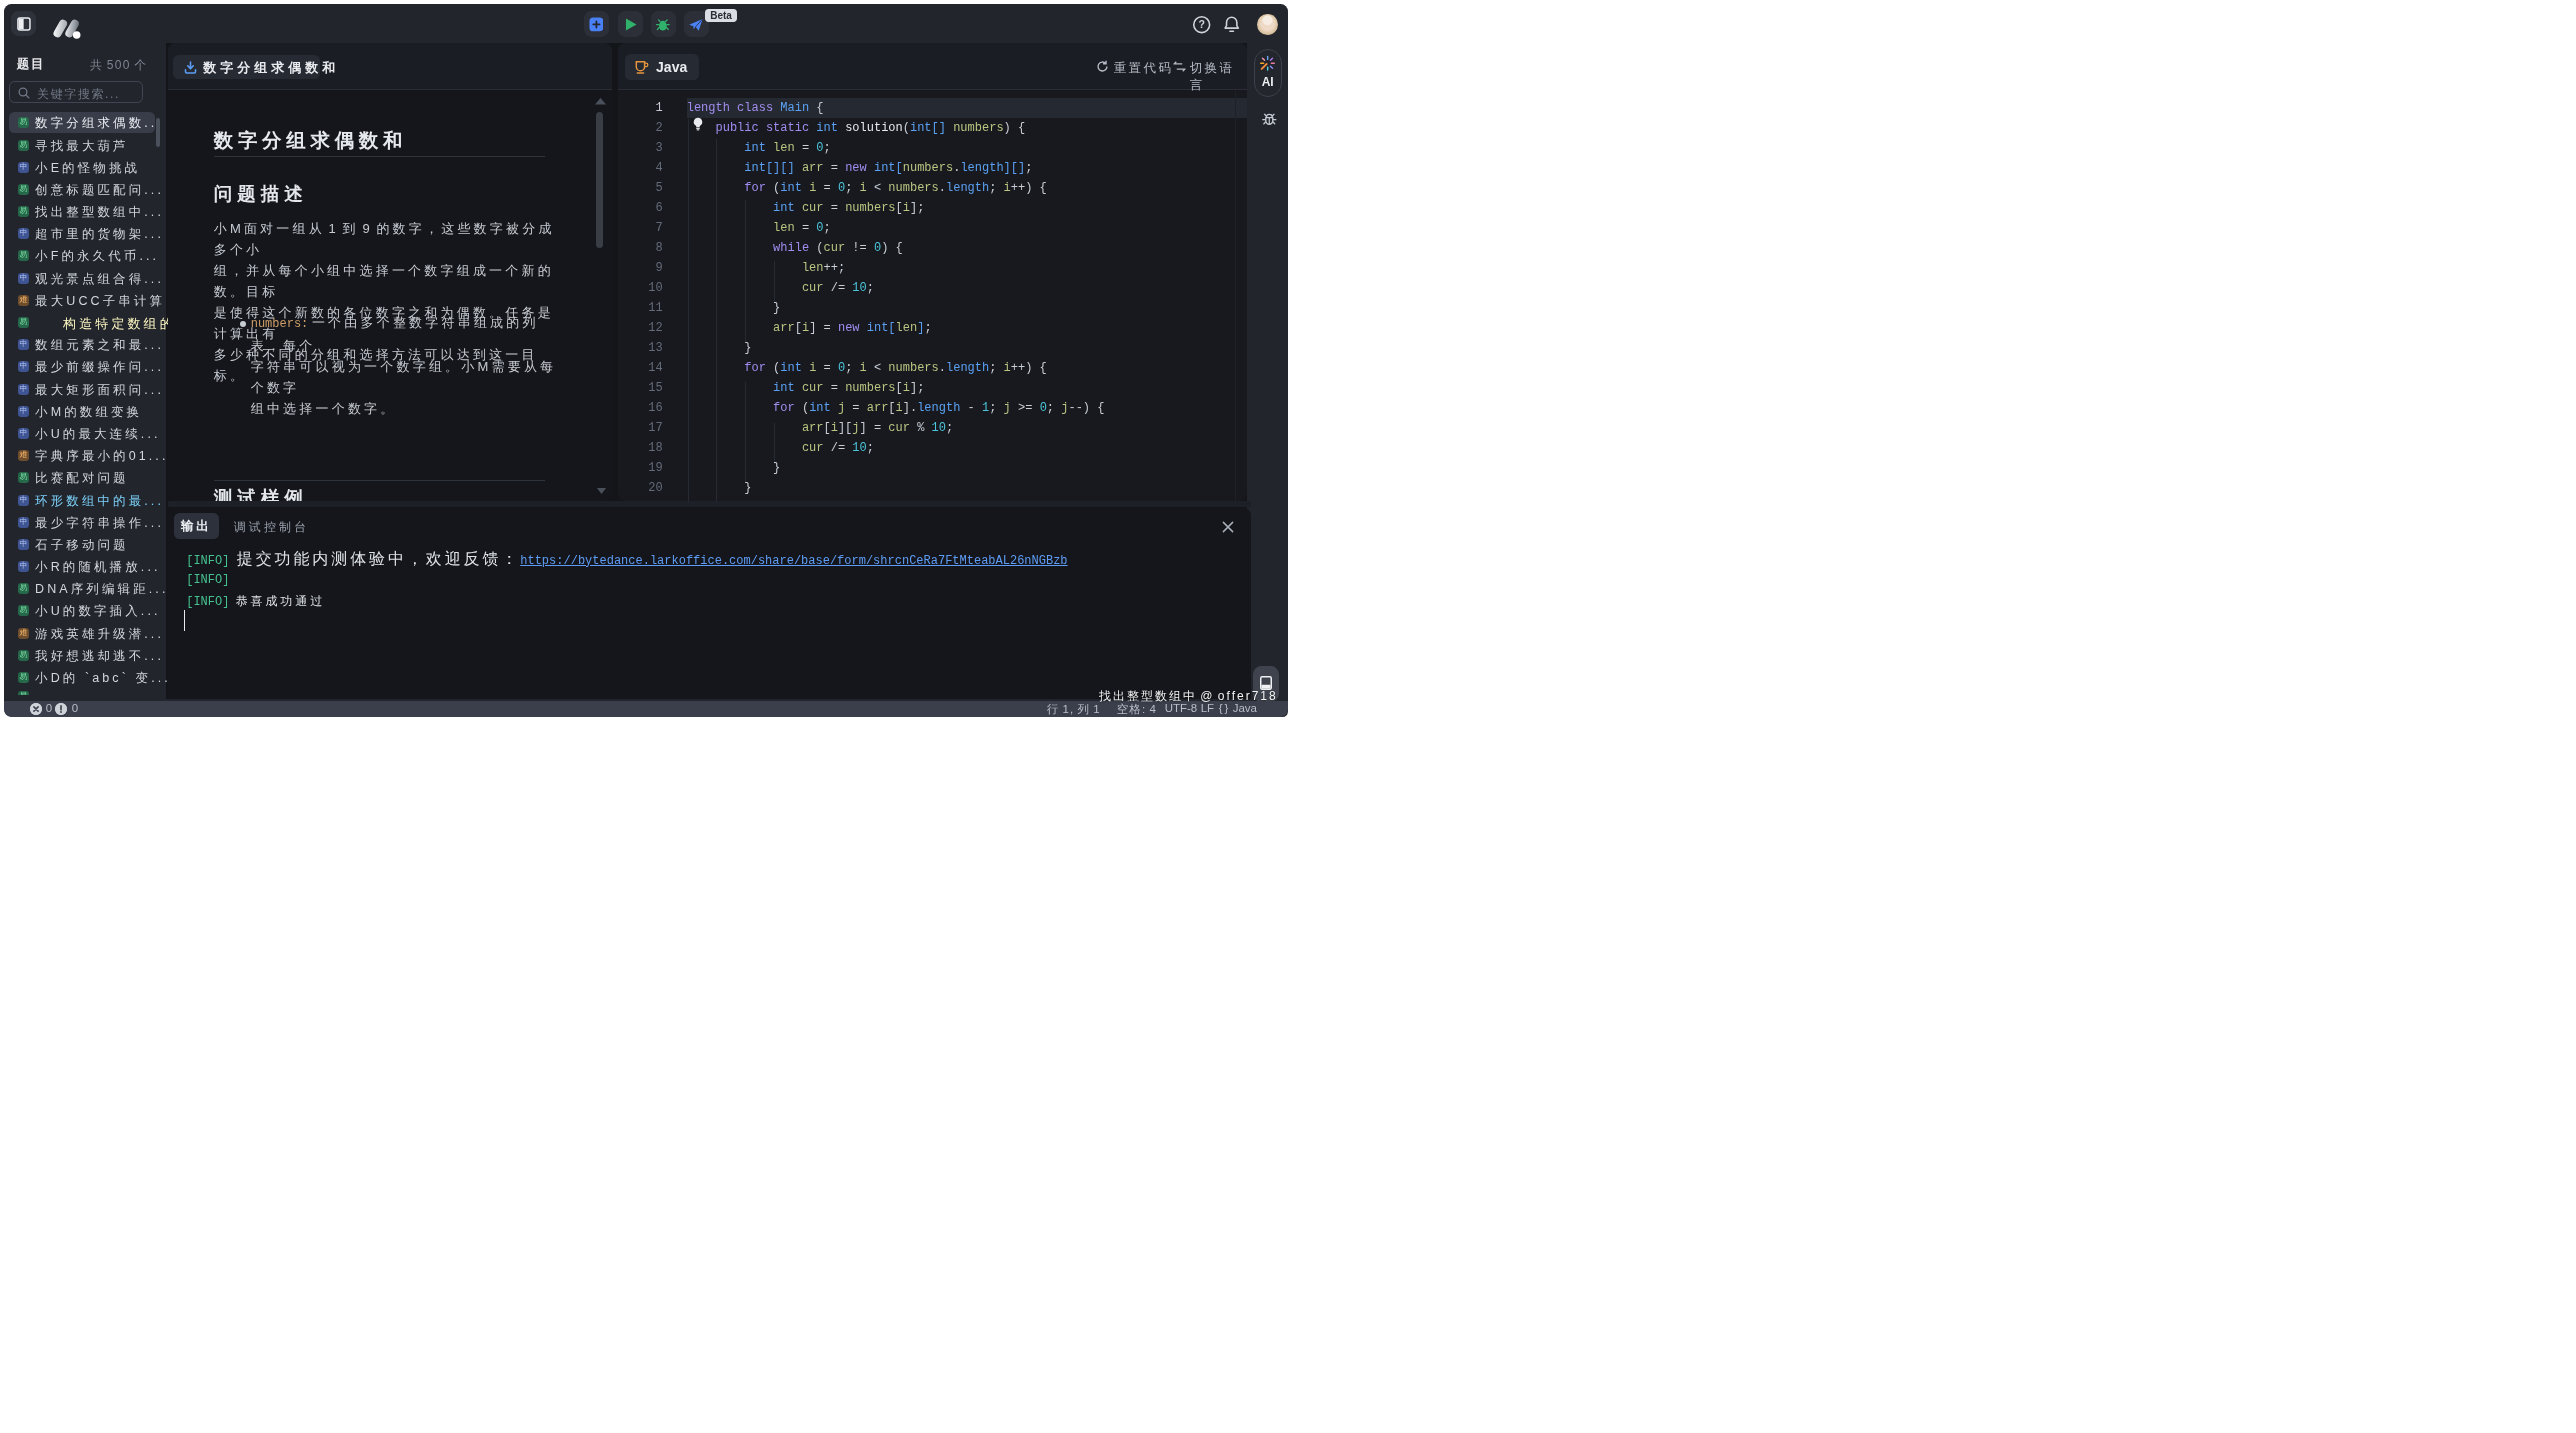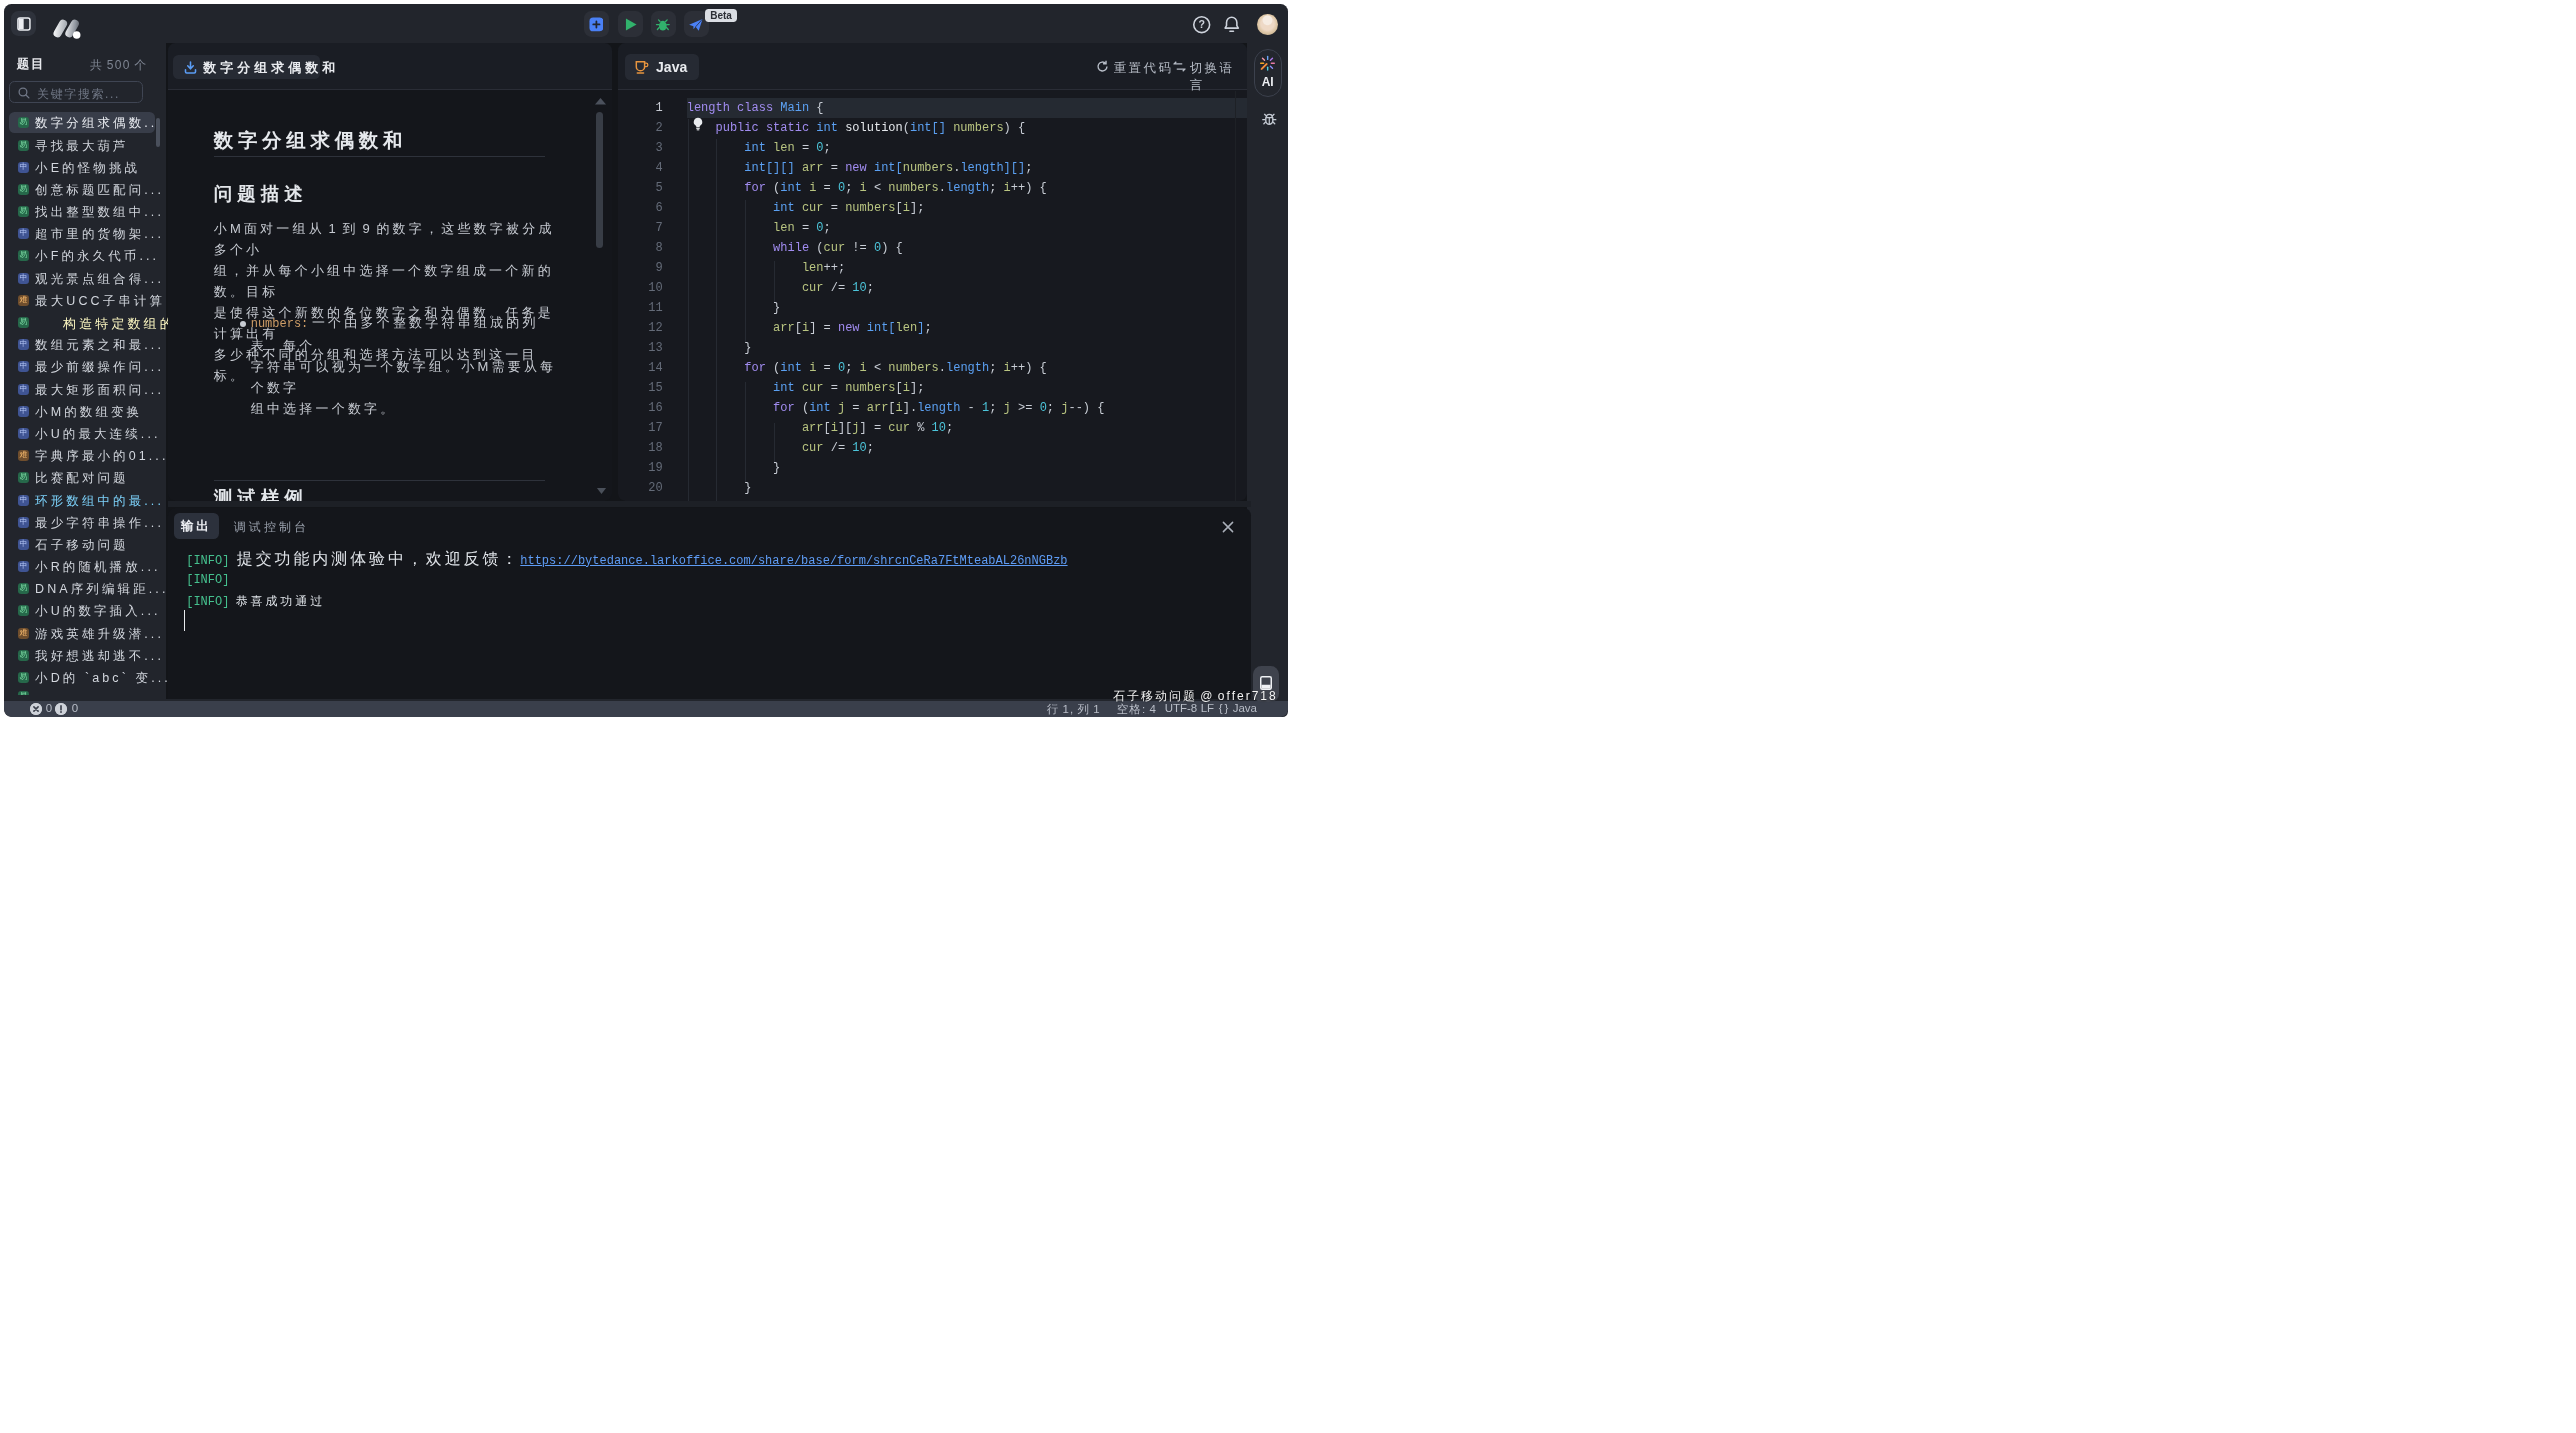--- a/index.html
+++ b/index.html
@@ -375,15 +375,15 @@
         </svg>
       </span>
     <span style="position:absolute;left:68px;top:1.8px;">0</span>
     <span style="position:absolute;left:1043px;top:1.8px;">行 1, 列 1</span>
     <span style="position:absolute;left:1113px;top:1.8px;">空格: 4</span>
     <span style="position:absolute;left:1161px;top:1.8px;letter-spacing:0;">UTF-8</span>
     <span style="position:absolute;left:1197px;top:1.8px;letter-spacing:0;">LF</span>
     <span style="position:absolute;left:1215px;top:1.8px;letter-spacing:0;">{ }</span>
     <span style="position:absolute;left:1229px;top:1.8px;letter-spacing:0;">Java</span>
   </div>
-  <div id="watermark" style="position:absolute;right:10px;top:684px;font-size:12px;letter-spacing:2px;word-spacing:-2px;color:rgba(255,255,255,0.95);text-shadow:0 0.9px 1.8px rgba(0,0,0,0.4);z-index:10;">石子移动问题 @ offer718</div>
+  <div id="watermark" style="position:absolute;right:10px;top:684px;font-size:12px;letter-spacing:2px;word-spacing:-2px;color:rgba(255,255,255,0.95);text-shadow:0 0.9px 1.8px rgba(0,0,0,0.4);z-index:10;">找出整型数组中 @ offer718</div>
 </div>
 
 
 </body></html>

